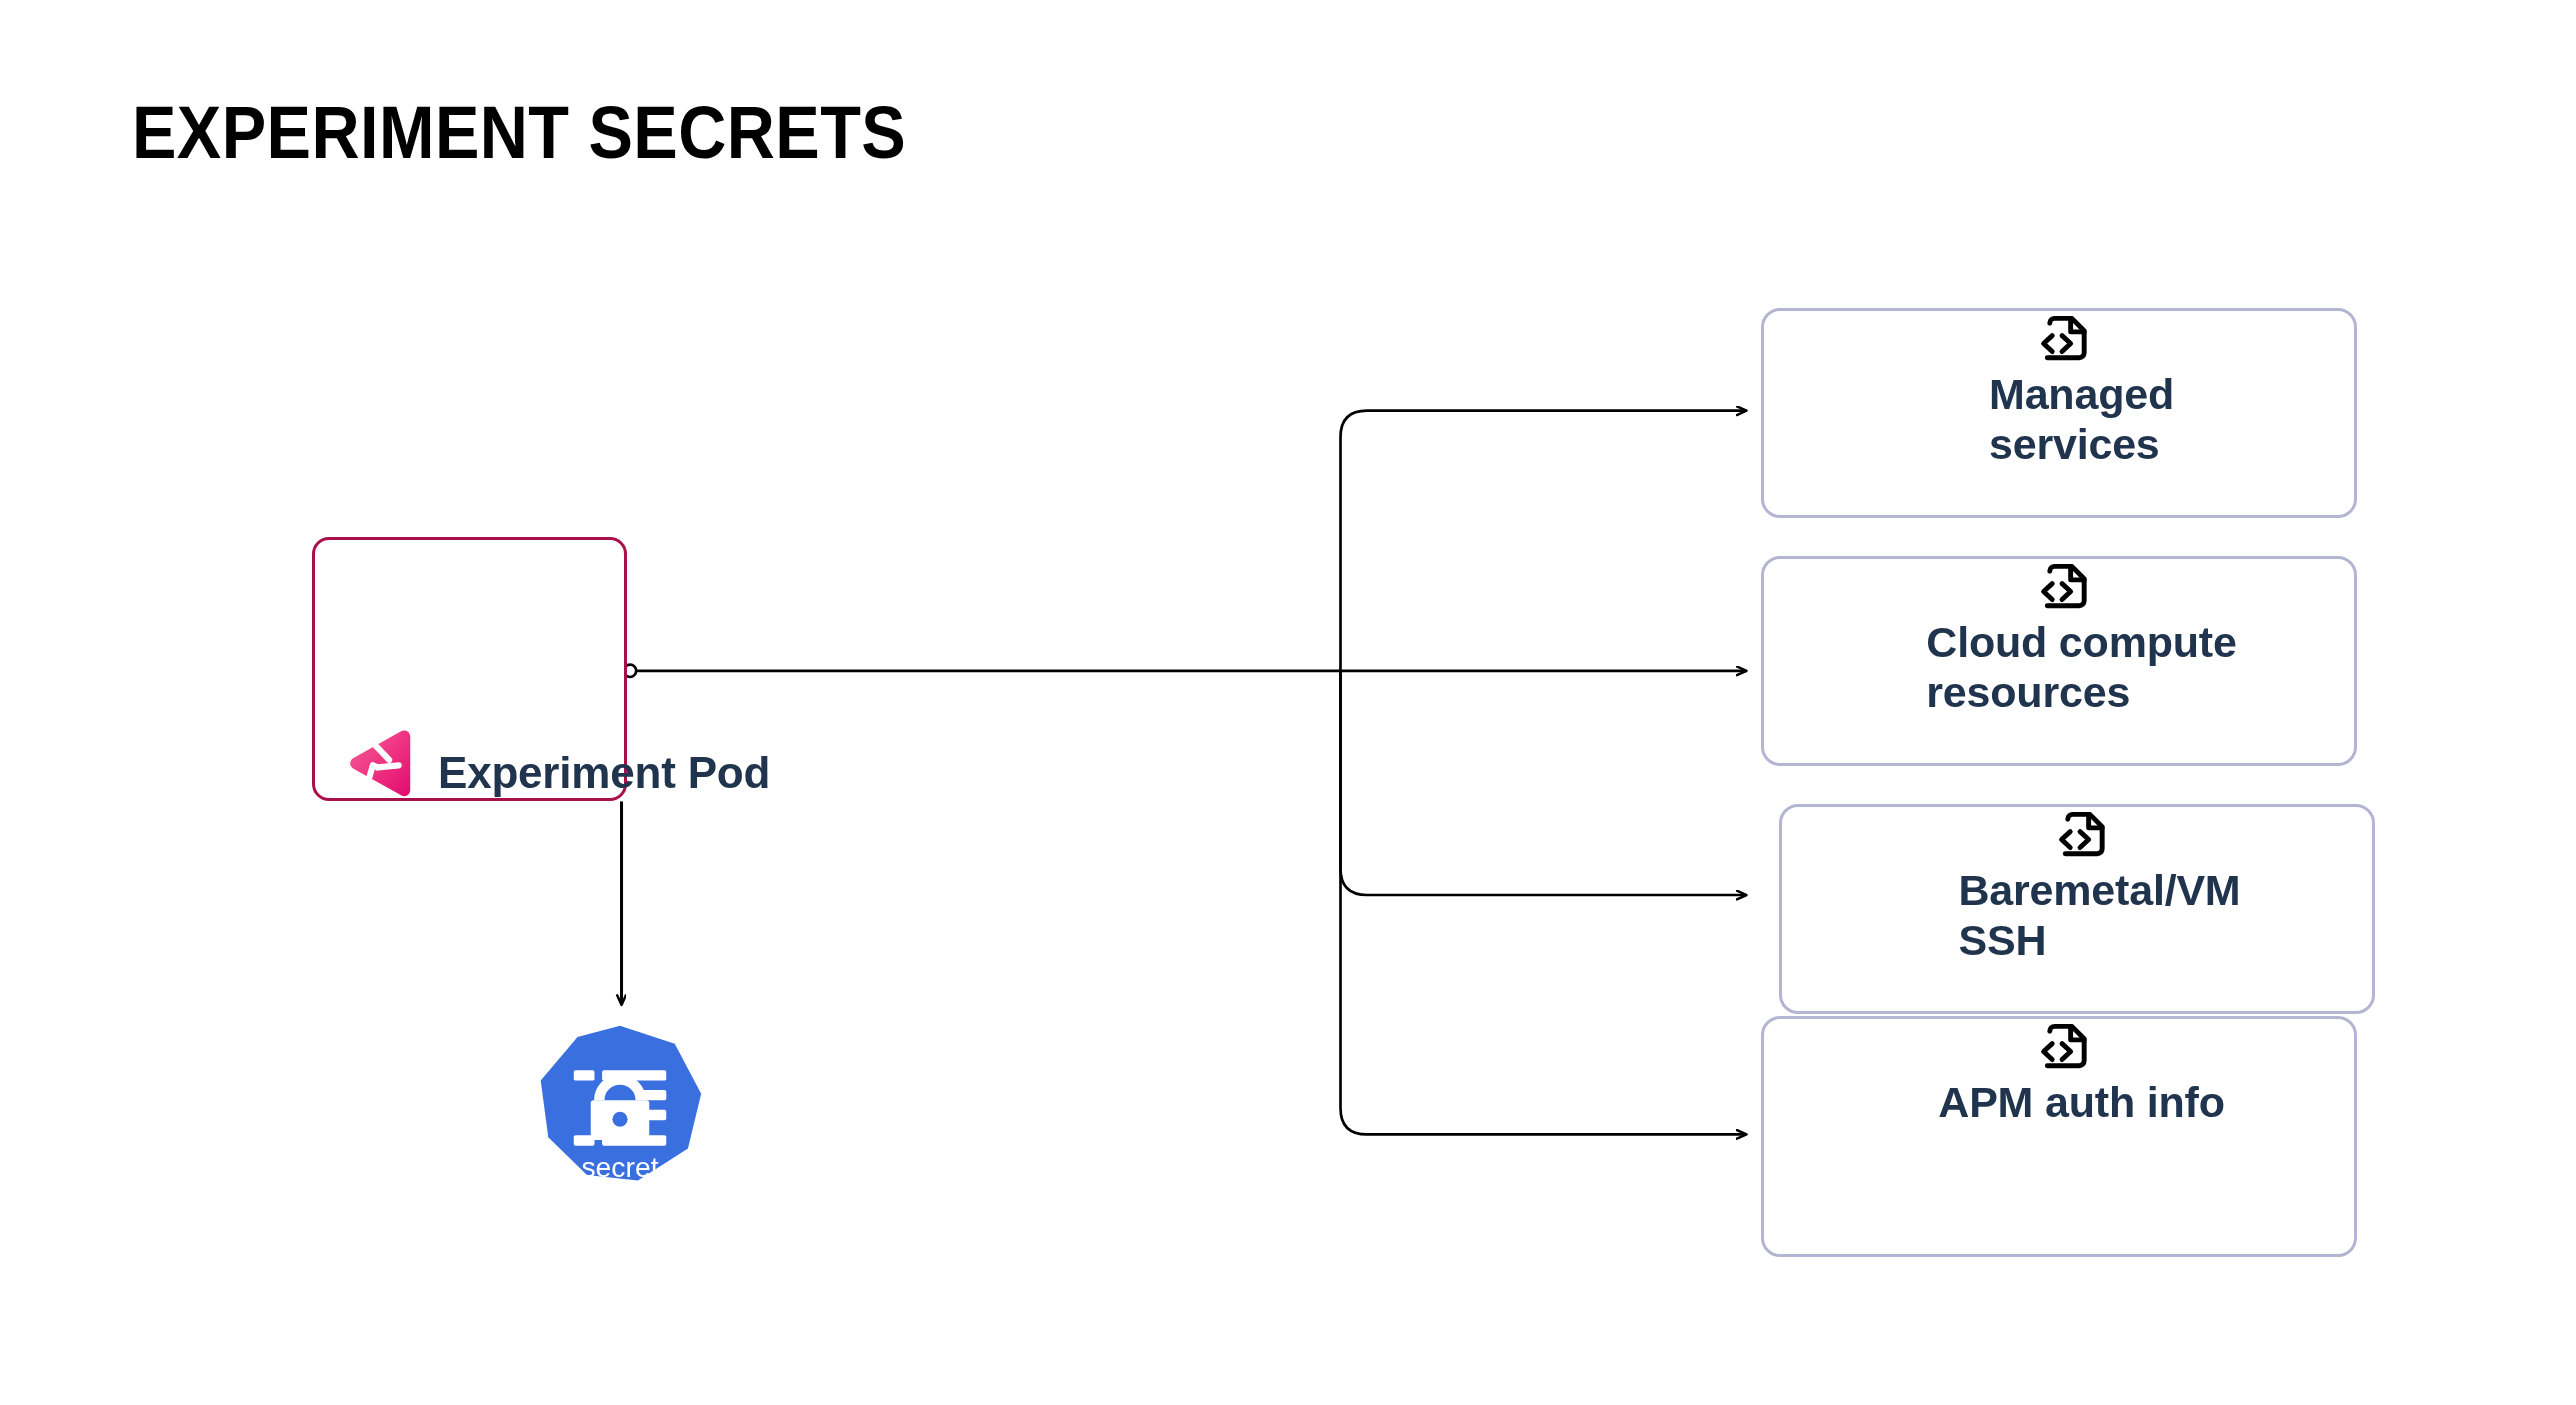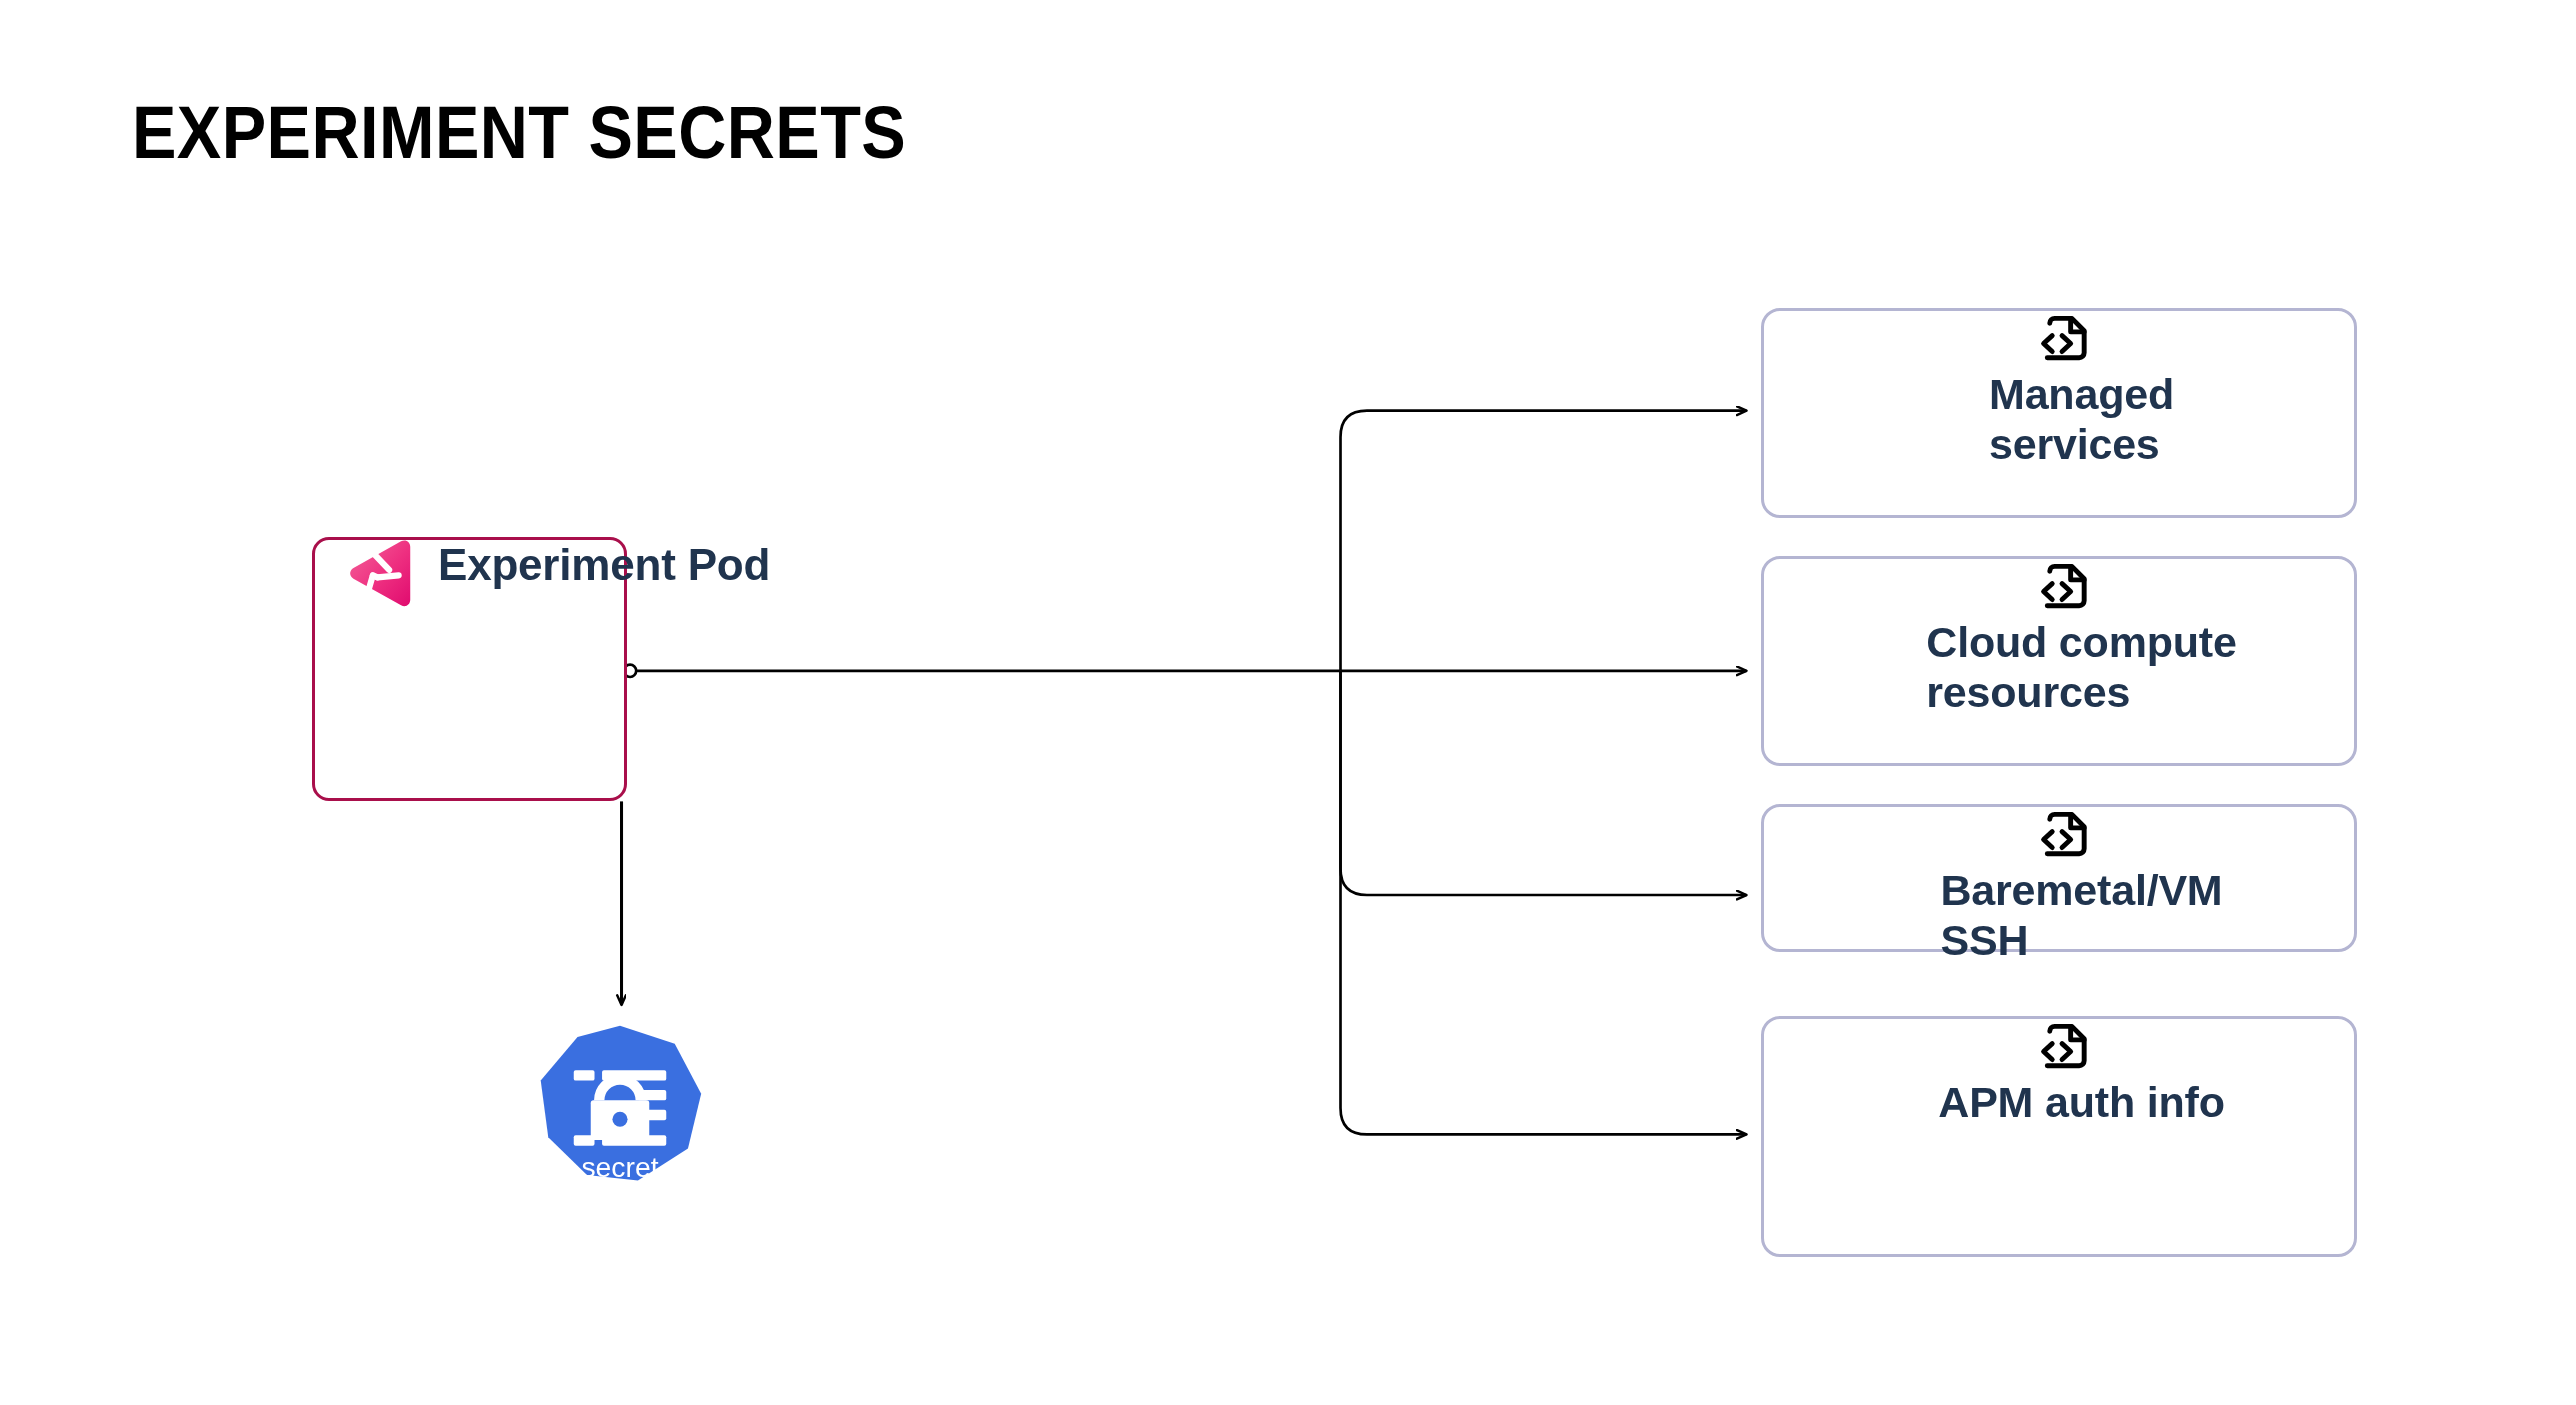--- a/index.html
+++ b/index.html
@@ -53,21 +53,21 @@
     position: absolute;
     left: 312px;
     top: 537px;
     width: 315px;
     height: 264px;
     box-sizing: border-box;
     background: #ffffff;
     border: 3.8px solid #A90F4B;
     border-radius: 17px;
     display: flex;
-    align-items: flex-start;
+    align-items: flex-end;
     justify-content: flex-start;
     padding-left: 32px;
     z-index: 3;
   }
   #pod-logo {
     width: 68px;
     height: 68px;
     flex: 0 0 auto;
     margin-right: 23px;
   }
@@ -128,21 +128,21 @@
     font-size: 43px;
     font-weight: 600;
     color: #20344E;
     line-height: 1.16;
     letter-spacing: -0.2px;
     white-space: pre-line;
   }
 
   #card-managed   { top: 308px;  height: 210px; }
   #card-cloud     { top: 556px;  height: 210px; }
-  #card-baremetal { top: 804px;  height: 148px; }
+  #card-baremetal { top: 804px;  height: 210px; margin-left: 18px; }
   #card-apm       { top: 1016px; height: 241px; }
 </style>
 </head>
 <body>
 
 <div id="canvas">
 
   <div id="page-title">EXPERIMENT SECRETS</div>
 
   <svg id="edges" viewBox="0 0 2723 1486" width="2576" height="1406" xmlns="http://www.w3.org/2000/svg">

